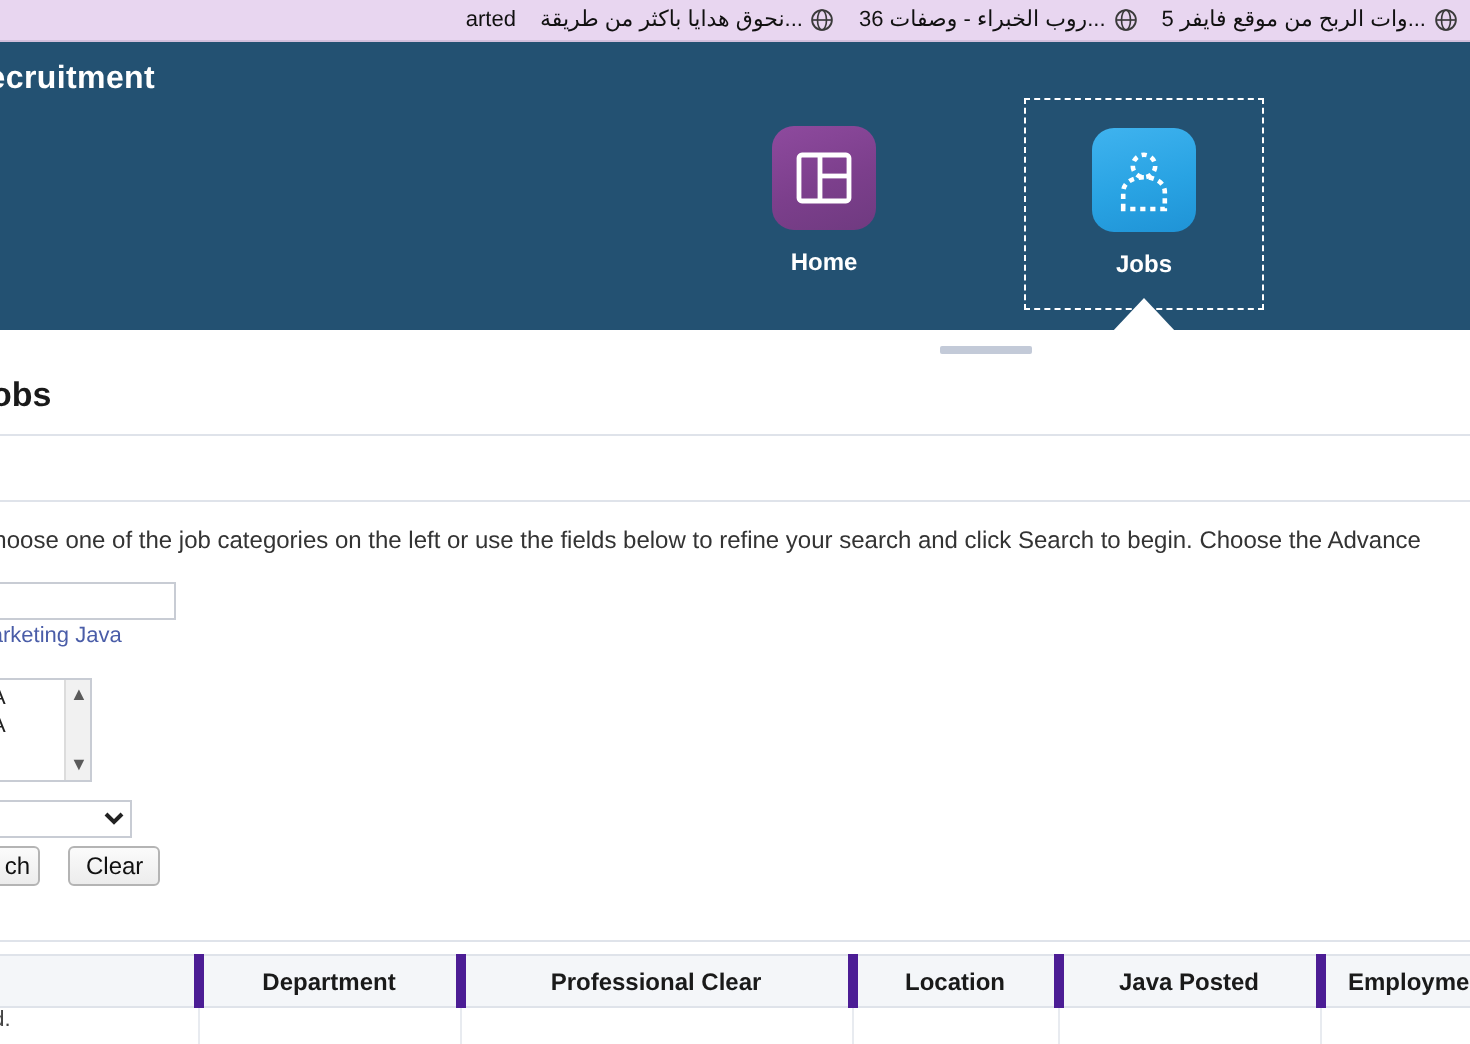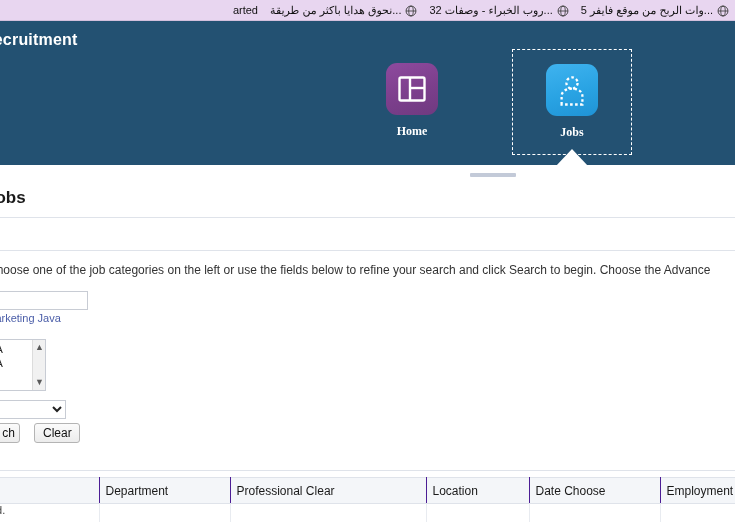--- a/index.html
+++ b/index.html
@@ -85,21 +85,20 @@
     background: linear-gradient(160deg, #8e4a9e 0%, #7c3f8c 55%, #6f3a80 100%);
   }
   .icon-jobs-bg {
     background: linear-gradient(165deg, #3fb3ef 0%, #29a3e3 55%, #1f93d6 100%);
   }
   .tile-label {
     margin-top: 9px;
     color: #ffffff;
     font-size: 12px;
     font-weight: bold;
-    font-family: Liberation Serif, serif;
   }
 
   
   .caret {
     position: absolute;
     left: 556px; top: 128px;
     width: 0; height: 0;
     border-left: 16px solid transparent;
     border-right: 16px solid transparent;
     border-bottom: 17px solid #ffffff;
@@ -235,23 +234,23 @@
   table.jobs {
     border-collapse: collapse;
     width: 760px;
     table-layout: fixed;
     font-size: 12px;
   }
   table.jobs th {
     background: #f4f6f9;
     border-top: 1px solid #dfe3ea;
     border-bottom: 1px solid #dfe3ea;
-    border-right: 1px solid #4c1d95;
-    text-align: left;
-    font-weight: normal;
+    border-right: 5px solid #4c1d95;
+    text-align: center;
+    font-weight: bold;
     color: #1a1a1a;
     height: 26px;
     padding: 0 6px;
     white-space: nowrap;
     overflow: hidden;
   }
   table.jobs td {
     border-bottom: 1px solid #e8ebf0;
     border-right: 1px solid #e8ebf0;
     height: 28px;
@@ -287,21 +286,21 @@
       <span class="bm-label">...وات الربح من موقع فايفر 5</span>
     </div>
     <div class="bm-item">
       <span class="globe">
         <svg width="12" height="12" viewBox="0 0 16 16">
           <circle cx="8" cy="8" r="6.6" fill="none" stroke="#3a3a3a" stroke-width="1.2"></circle>
           <ellipse cx="8" cy="8" rx="3" ry="6.6" fill="none" stroke="#3a3a3a" stroke-width="1.1"></ellipse>
           <line x1="1.4" y1="8" x2="14.6" y2="8" stroke="#3a3a3a" stroke-width="1.1"></line>
         </svg>
       </span>
-      <span class="bm-label">...روب الخبراء - وصفات 32</span>
+      <span class="bm-label">...روب الخبراء - وصفات 36</span>
     </div>
     <div class="bm-item">
       <span class="globe">
         <svg width="12" height="12" viewBox="0 0 16 16">
           <circle cx="8" cy="8" r="6.6" fill="none" stroke="#3a3a3a" stroke-width="1.2"></circle>
           <ellipse cx="8" cy="8" rx="3" ry="6.6" fill="none" stroke="#3a3a3a" stroke-width="1.1"></ellipse>
           <line x1="1.4" y1="8" x2="14.6" y2="8" stroke="#3a3a3a" stroke-width="1.1"></line>
         </svg>
       </span>
       <span class="bm-label">...نحوق هدايا باكثر من طريقة</span>
@@ -378,21 +377,21 @@
     <div class="rule-3"></div>
 
     <div class="results">
       <table class="jobs">
         <thead>
           <tr>
             <th class="col-title"></th>
             <th class="col-dept">Department</th>
             <th class="col-area">Professional Clear</th>
             <th class="col-loc">Location</th>
-            <th class="col-date">Date Choose</th>
+            <th class="col-date">Java Posted</th>
             <th class="col-emp">Employment</th>
           </tr>
         </thead>
         <tbody>
           <tr>
             <td class="col-title">
               <span class="empty-msg">ed.</span>
             </td>
             <td class="col-dept"></td>
             <td class="col-area"></td>

